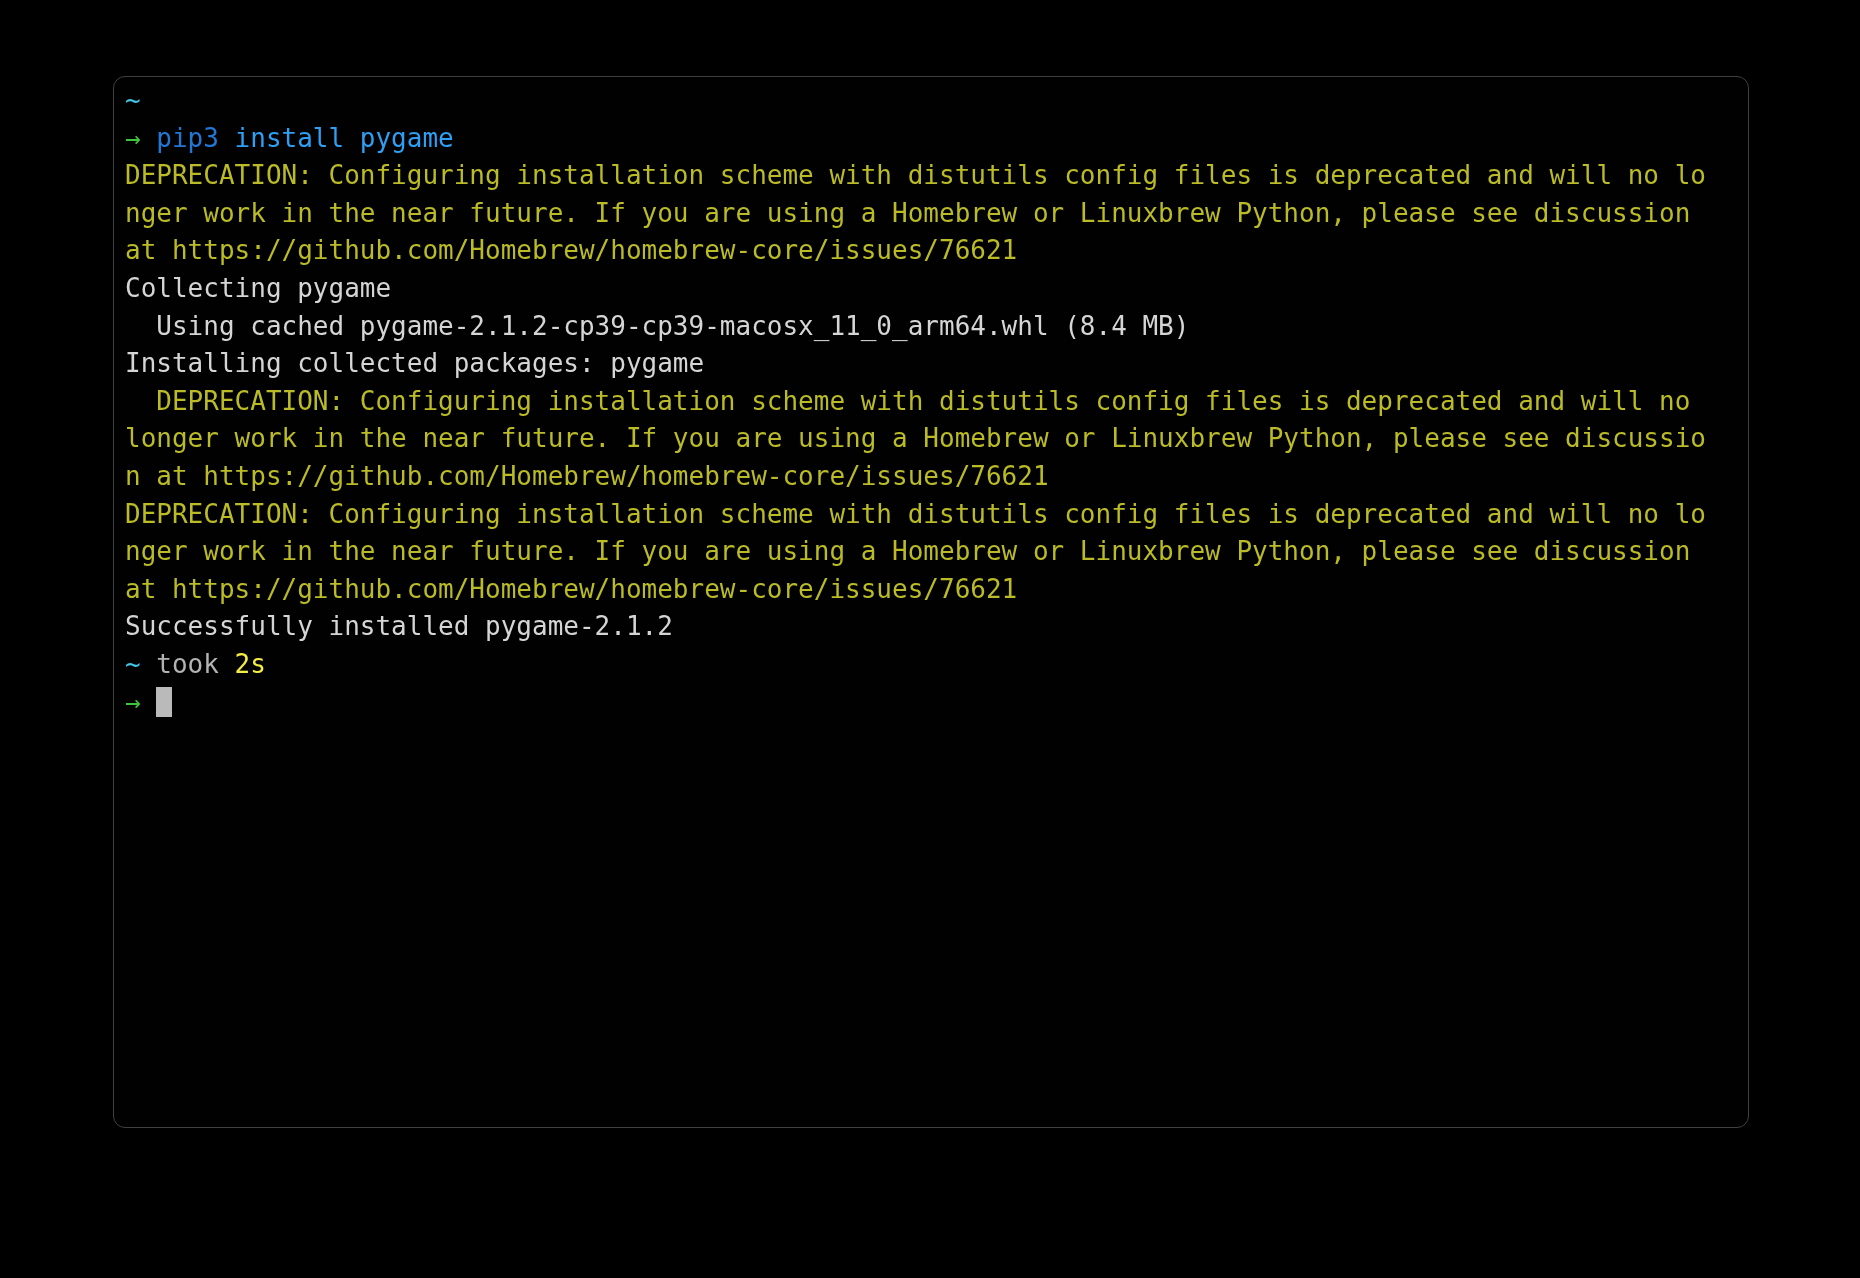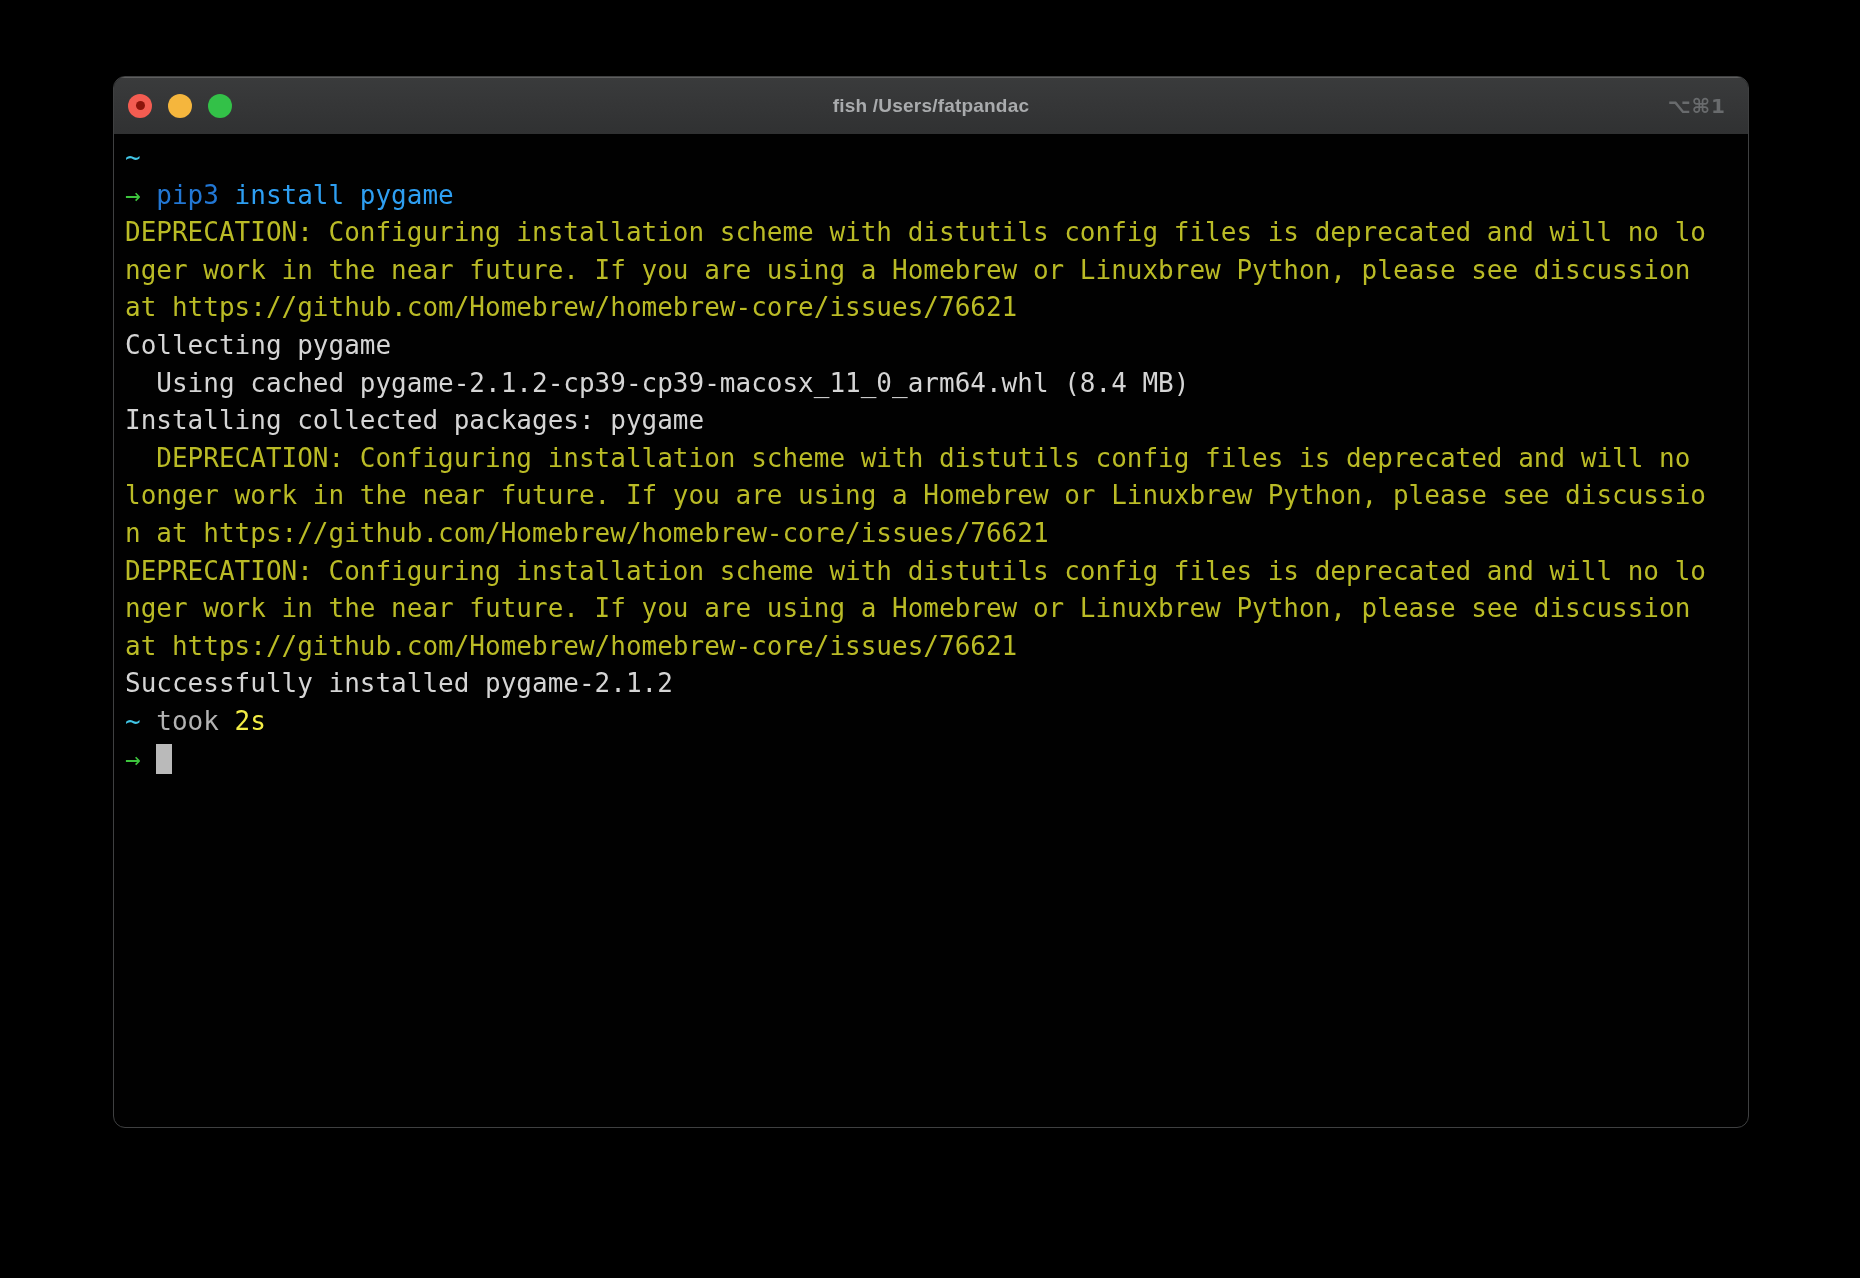--- a/index.html
+++ b/index.html
@@ -45,26 +45,15 @@
     color:var(--white,#d5d5d5);
     white-space:pre;
   }
   .terminal .line { white-space:pre; }
 </style>
 </head>
 <body>
 
 <div class="screen">
   <div class="window">
-    <div class="titlebar">
-      <div class="traffic">
-        <div class="light red">
-          <span class="dot"></span>
-        </div>
-        <div class="light yellow"></div>
-        <div class="light green"></div>
-      </div>
-      <div class="title">fish /Users/fatpandac</div>
-      <div class="shortcut">⌥⌘1</div>
-    </div>
     <div class="terminal"><div class="line"><span style="color: rgb(65, 198, 231);">~</span></div><div class="line"><span style="color: rgb(61, 197, 61);">→ </span><span style="color: rgb(34, 119, 212);">pip3</span><span style="color: rgb(46, 159, 242);"> install pygame</span></div><div class="line"><span style="color: rgb(186, 187, 38);">DEPRECATION: Configuring installation scheme with distutils config files is deprecated and will no lo</span></div><div class="line"><span style="color: rgb(186, 187, 38);">nger work in the near future. If you are using a Homebrew or Linuxbrew Python, please see discussion </span></div><div class="line"><span style="color: rgb(186, 187, 38);">at https://github.com/Homebrew/homebrew-core/issues/76621</span></div><div class="line"><span style="color: rgb(213, 213, 213);">Collecting pygame</span></div><div class="line"><span style="color: rgb(213, 213, 213);">  Using cached pygame-2.1.2-cp39-cp39-macosx_11_0_arm64.whl (8.4 MB)</span></div><div class="line"><span style="color: rgb(213, 213, 213);">Installing collected packages: pygame</span></div><div class="line"><span style="color: rgb(186, 187, 38);">  DEPRECATION: Configuring installation scheme with distutils config files is deprecated and will no</span></div><div class="line"><span style="color: rgb(186, 187, 38);">longer work in the near future. If you are using a Homebrew or Linuxbrew Python, please see discussio</span></div><div class="line"><span style="color: rgb(186, 187, 38);">n at https://github.com/Homebrew/homebrew-core/issues/76621</span></div><div class="line"><span style="color: rgb(186, 187, 38);">DEPRECATION: Configuring installation scheme with distutils config files is deprecated and will no lo</span></div><div class="line"><span style="color: rgb(186, 187, 38);">nger work in the near future. If you are using a Homebrew or Linuxbrew Python, please see discussion </span></div><div class="line"><span style="color: rgb(186, 187, 38);">at https://github.com/Homebrew/homebrew-core/issues/76621</span></div><div class="line"><span style="color: rgb(213, 213, 213);">Successfully installed pygame-2.1.2</span></div><div class="line"><span style="color: rgb(65, 198, 231);">~</span><span style="color: rgb(179, 179, 179);"> took </span><span style="color: rgb(242, 236, 69);">2s</span></div><div class="line"><span style="color: rgb(61, 197, 61);">→ </span><span style="background-color: rgb(186, 186, 186);">&nbsp;</span></div></div>
   </div>
 </div>
 
 </body></html>

